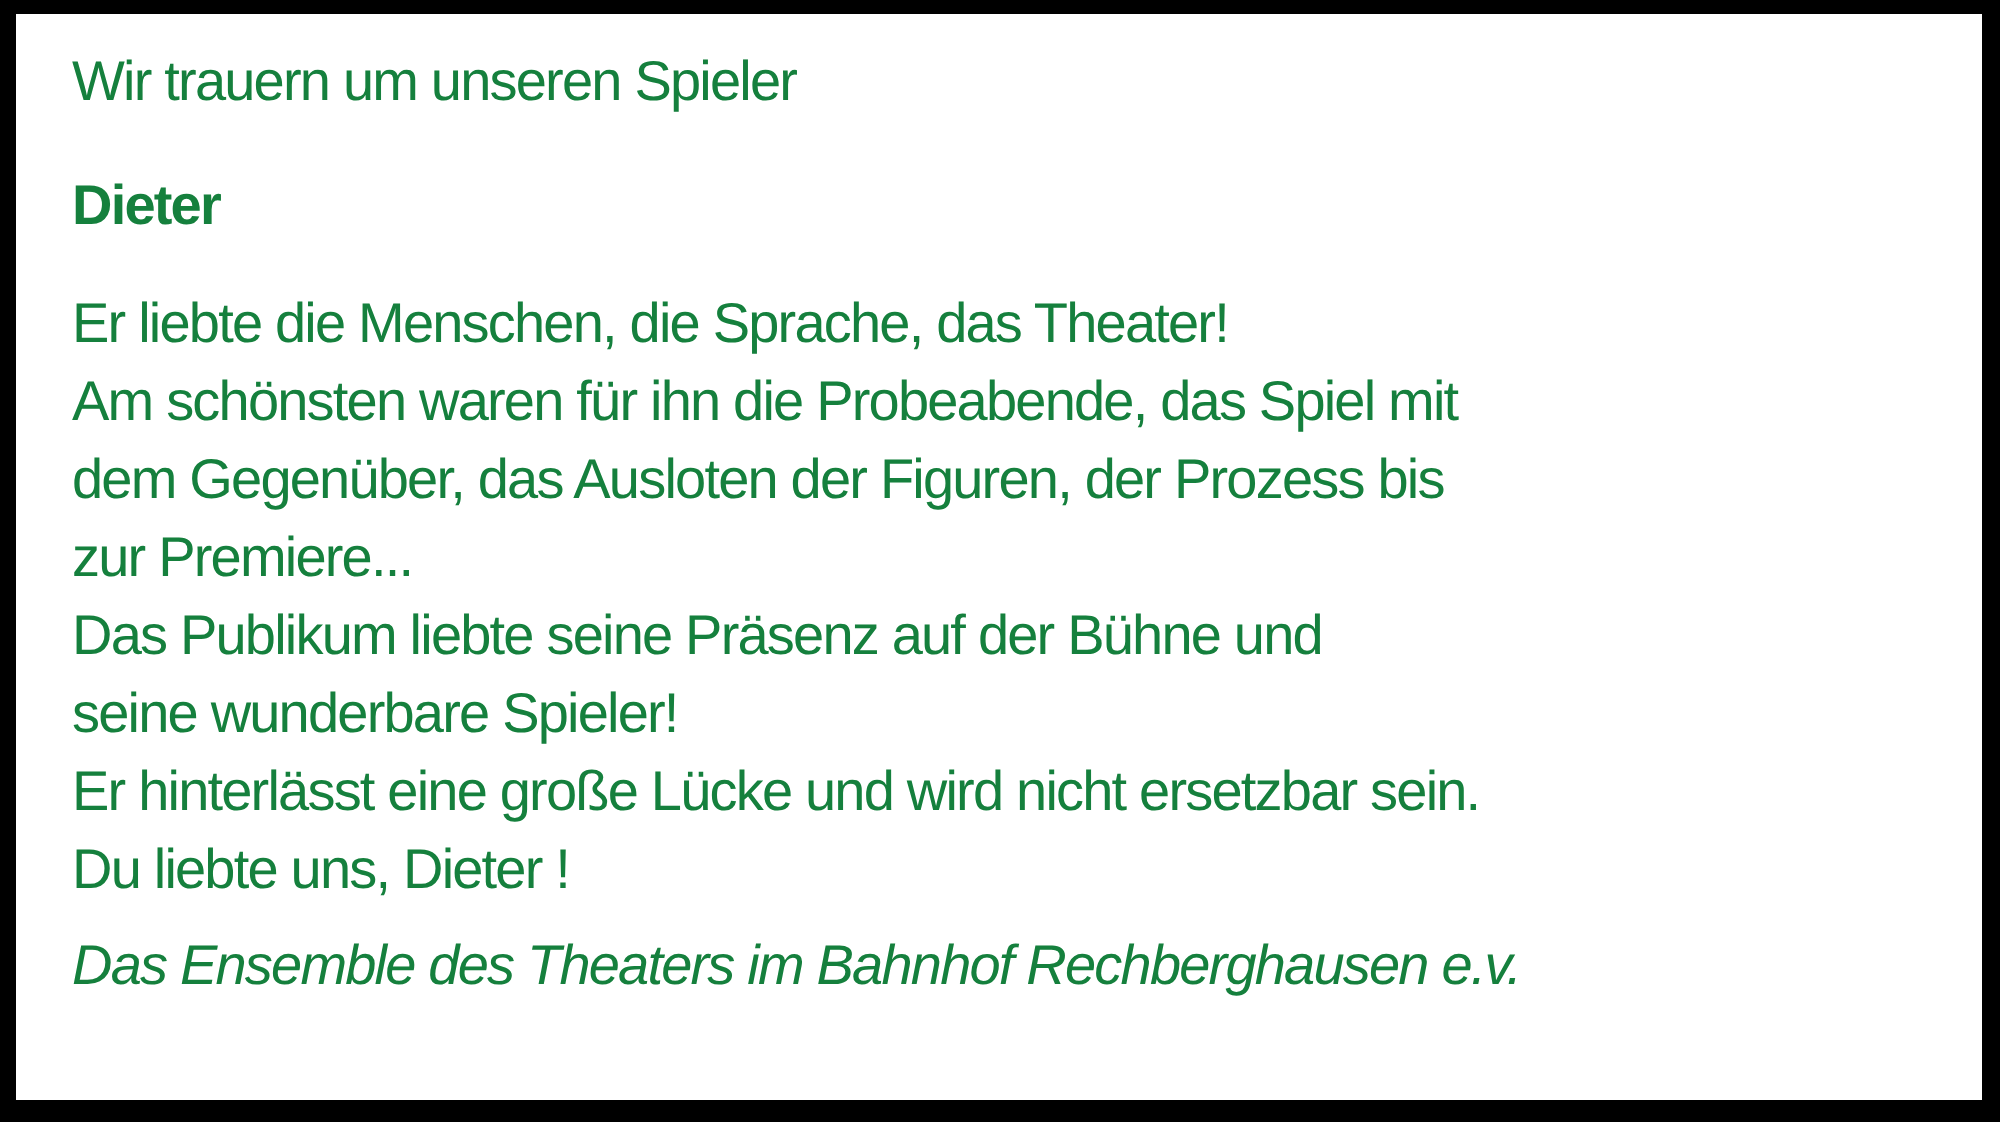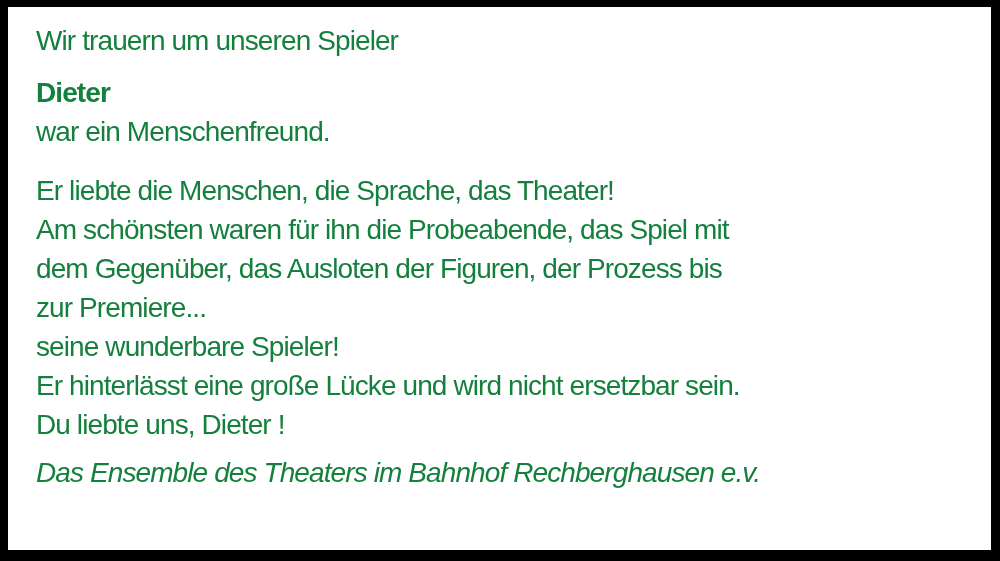--- a/index.html
+++ b/index.html
@@ -30,21 +30,21 @@
     font-size: 28px;
     line-height: 39px;
     letter-spacing: -0.9px;
     white-space: nowrap;
     color: #15803d;
   }
   .intro {
     margin: 0;
   }
   .name {
-    margin-top: 13px;
+    margin-top: 23px;
     font-weight: 700;
   }
   .subtitle {
     margin: 0;
   }
   .body-block {
     margin-top: 20px;
   }
   .signature {
     margin-top: 9px;
@@ -53,27 +53,27 @@
 </style>
 </head>
 <body>
 
 <div class="paper">
 
   <div class="line intro">Wir trauern um unseren Spieler</div>
 
   <div class="line name">Dieter</div>
 
-  <div class="line subtitle">war ein Menschenfreund.</div>
 
   <div class="body-block">
     <div class="line">Er liebte die Menschen, die Sprache, das Theater!</div>
     <div class="line">Am schönsten waren für ihn die Probeabende, das Spiel mit</div>
     <div class="line">dem Gegenüber, das Ausloten der Figuren, der Prozess bis</div>
     <div class="line">zur Premiere...</div>
+    <div class="line">Das Publikum liebte seine Präsenz auf der Bühne und</div>
     <div class="line">seine wunderbare Spieler!</div>
     <div class="line">Er hinterlässt eine große Lücke und wird nicht ersetzbar sein.</div>
     <div class="line">Du liebte uns, Dieter !</div>
   </div>
 
   <div class="line signature">Das Ensemble des Theaters im Bahnhof Rechberghausen e.v.</div>
 
 </div>
 
 </body></html>

